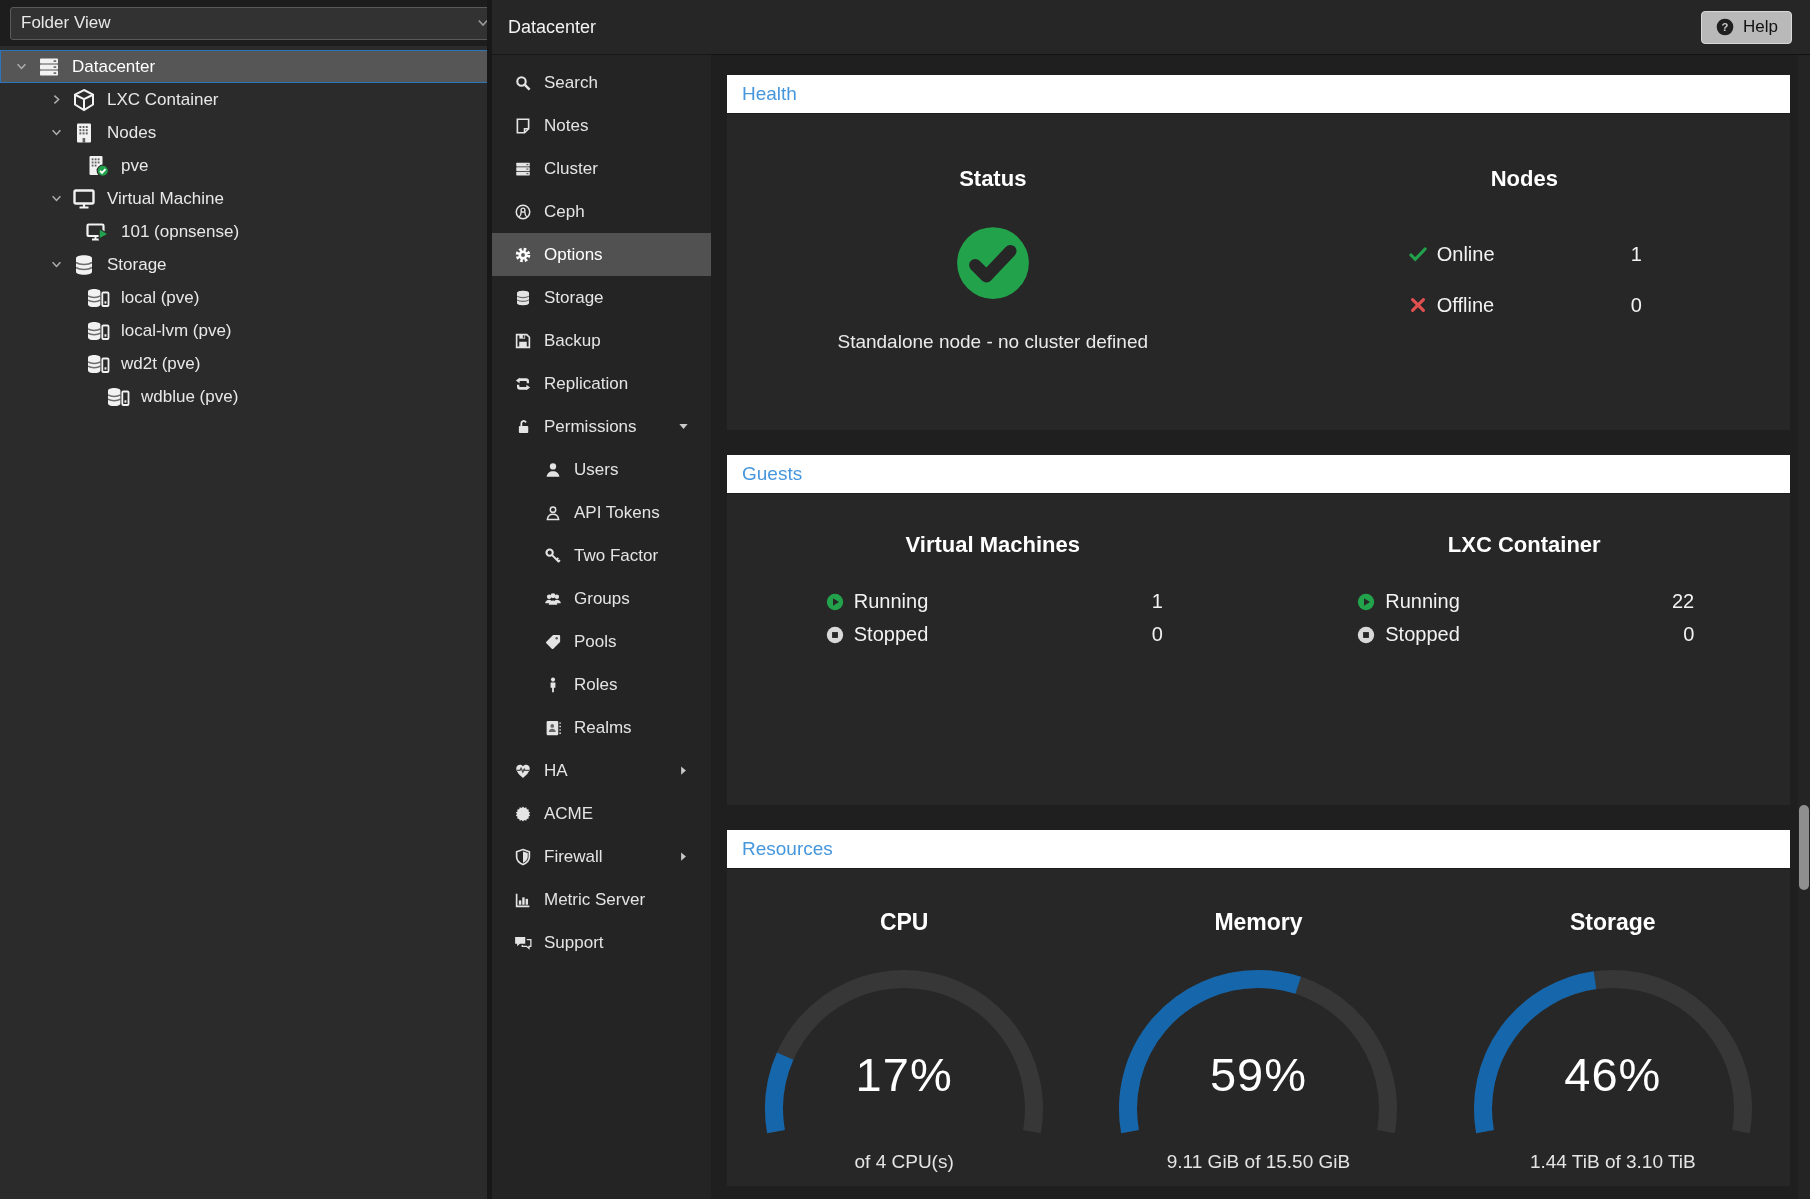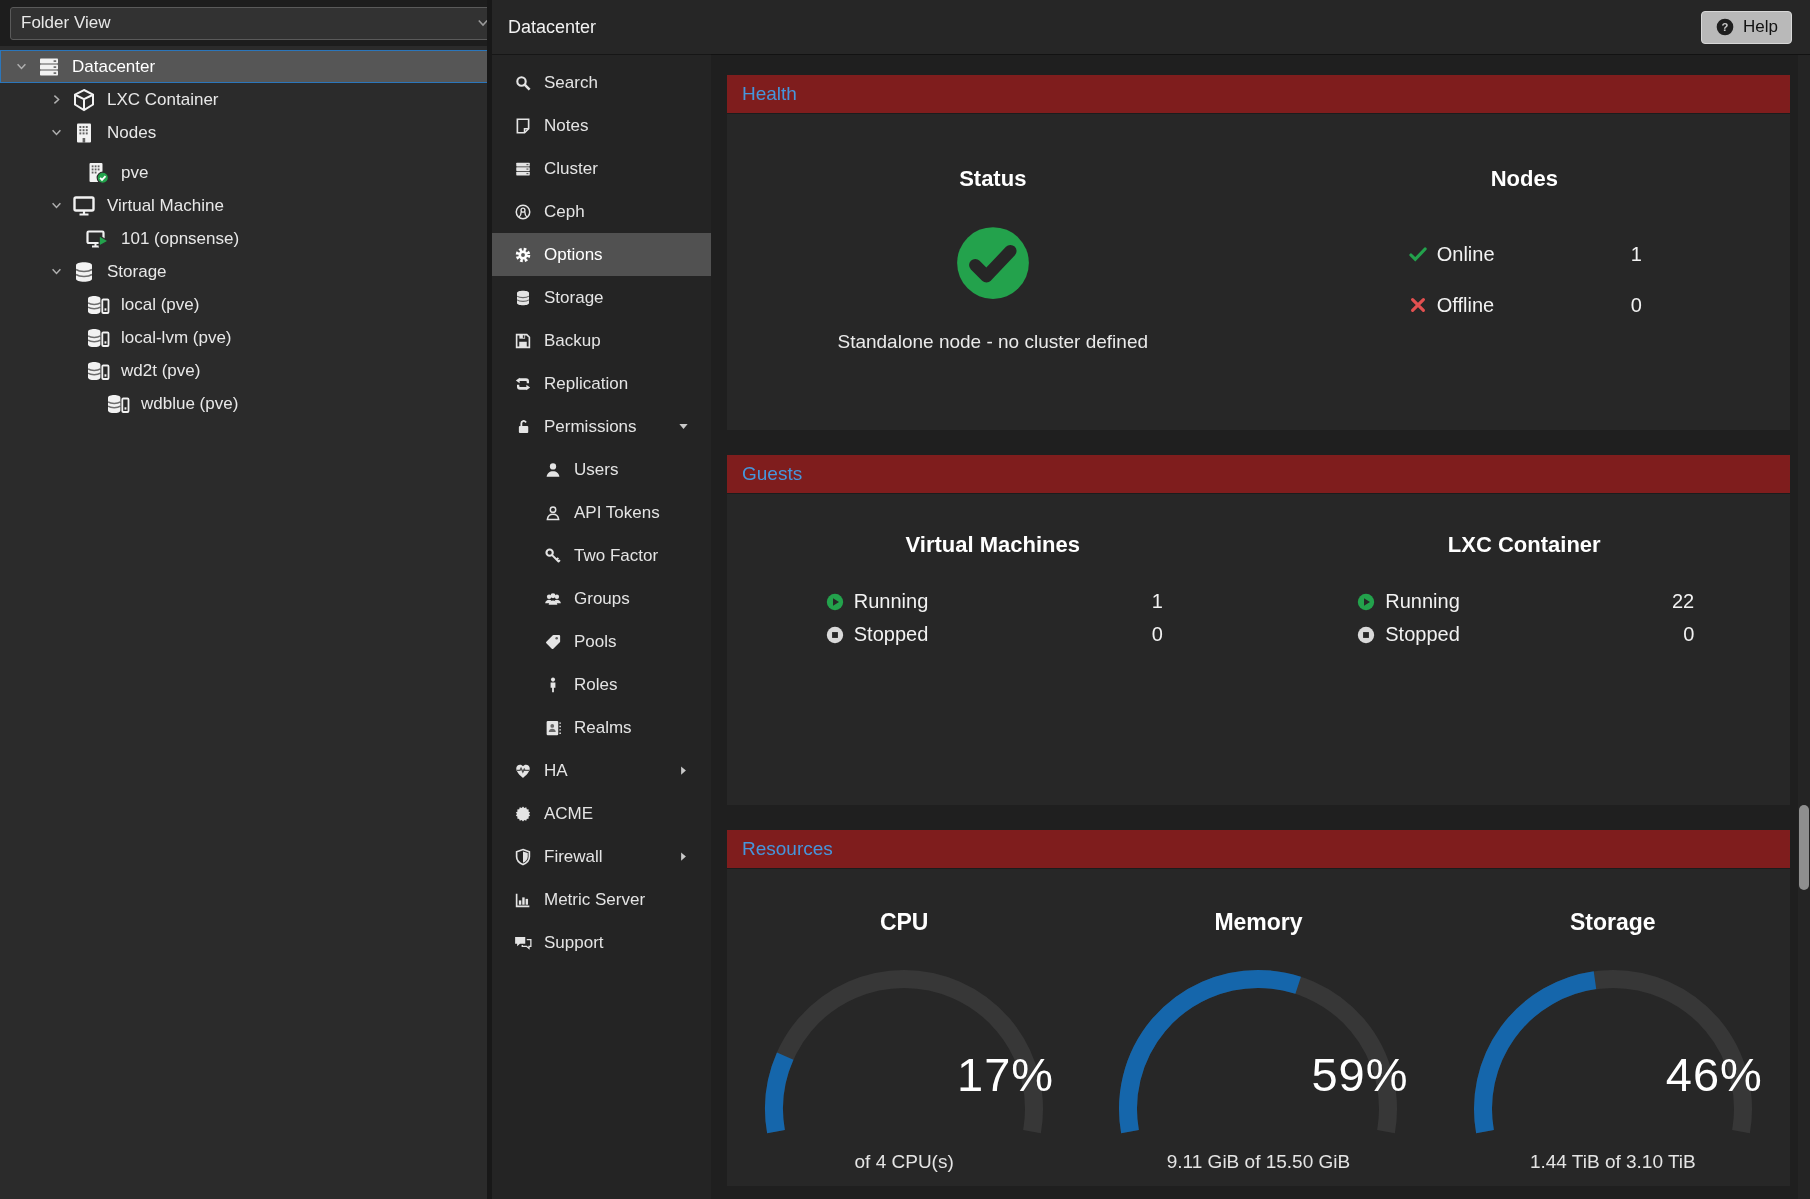--- a/index.html
+++ b/index.html
@@ -48,21 +48,21 @@
   .content { position:absolute; left:711px; top:0; right:0; bottom:0; background:#1f1f1f; }
   .topbar { height:55px; background:#262626; border-bottom:1px solid #121212;
     display:flex; justify-content:flex-end; align-items:center; padding-right:18px; }
   .help-btn { display:flex; align-items:center; gap:8px; background:#b9b9b9; border:1px solid #d8d8d8;
     border-radius:4px; height:33px; padding:0 13px; font-size:17px; color:#111; cursor:pointer;
     font-family:"Liberation Sans","DejaVu Sans",sans-serif; }
   .help-btn .ic svg { width:20px; height:20px; }
 
   .panel { margin:25px 20px 0 16px; }
   .panel.health { margin-top:20px; }
-  .panel-header { height:38px; background:#7f1d1d; display:flex; align-items:center; padding-left:15px;
+  .panel-header { height:38px; background:#ffffff; display:flex; align-items:center; padding-left:15px;
     font-size:19px; color:#4696dc; }
   .panel-body { background:#272727; border-top:1px solid #1c1c1c; overflow:hidden; }
 
   .health-body { height:317px; display:grid; grid-template-columns:1fr 1fr; }
   .gcol-h { margin-top:52px; text-align:center; font-size:22px; color:#fff; font-weight:bold; }
   .status-ic { display:flex; justify-content:center; margin-top:30px; }
   .status-ic svg { width:82px; height:82px; }
   .status-msg { text-align:center; margin-top:27px; font-size:19px; color:#eaeaea; }
   .hrows { width:235px; margin:48px auto 0; }
   .hrow { display:flex; align-items:center; height:28px; margin-bottom:23px; font-size:20px; color:#f2f2f2; }
@@ -78,21 +78,21 @@
   .grow .ic svg { width:20px; height:20px; }
   .grow .lbl { flex:1; }
 
   .resources-body { height:318px; display:grid; grid-template-columns:1fr 1fr 1fr; align-content:start; }
   .res-col { text-align:center; }
   .res-col .gcol-h { margin-top:40px; font-size:23px; }
   .gauge-wrap { position:relative; width:300px; height:190px; margin:23px auto 0; }
   .gauge-wrap svg { width:300px; height:190px; }
   .gauge-track { fill:none; stroke:#373737; stroke-width:18; }
   .gauge-fill  { fill:none; stroke-width:18; }
-  .gauge-pct { position:absolute; top:88px; left:0; width:100%; text-align:right;
+  .gauge-pct { position:absolute; top:88px; left:0; width:100%; text-align:center;
     font-size:47px; color:#fff; letter-spacing:1px; }
   .gauge-sub { margin-top:2px; font-size:19px; color:#e4e4e4; }
 
   .scrollbar { position:absolute; right:0; top:55px; bottom:0; width:12px; background:#242424; }
   .scrollbar .thumb { position:absolute; left:1px; right:1px; top:750px; height:85px;
     background:#8f8f8f; border-radius:6px; }
 </style>
 </head>
 <body>
 
@@ -171,21 +171,21 @@
                 <rect x="13.8" y="8.2" width="1.9" height="2"></rect>
                 <rect x="7.4" y="11.4" width="1.9" height="2"></rect>
                 <rect x="10.6" y="11.4" width="1.9" height="2"></rect>
                 <rect x="13.8" y="11.4" width="1.9" height="2"></rect>
                 <rect x="10.6" y="17" width="2.6" height="4.5"></rect>
               </g>
             </svg>
           </span>
           <span>Nodes</span>
         </div>
-        <div class="tree-row" style="padding-left: 84px; margin-top: 7px;">
+        <div class="tree-row" style="padding-left: 84px;">
           <span class="ic tree-ic">
             <svg viewBox="0 0 24 24" fill="currentColor">
               <rect x="3.5" y="2" width="13" height="19" rx="1"></rect>
               <g fill="rgba(0,0,0,.6)">
                 <rect x="5.7" y="4.4" width="1.8" height="1.9"></rect>
                 <rect x="8.7" y="4.4" width="1.8" height="1.9"></rect>
                 <rect x="11.7" y="4.4" width="1.8" height="1.9"></rect>
                 <rect x="5.7" y="7.5" width="1.8" height="1.9"></rect>
                 <rect x="8.7" y="7.5" width="1.8" height="1.9"></rect>
                 <rect x="11.7" y="7.5" width="1.8" height="1.9"></rect>

